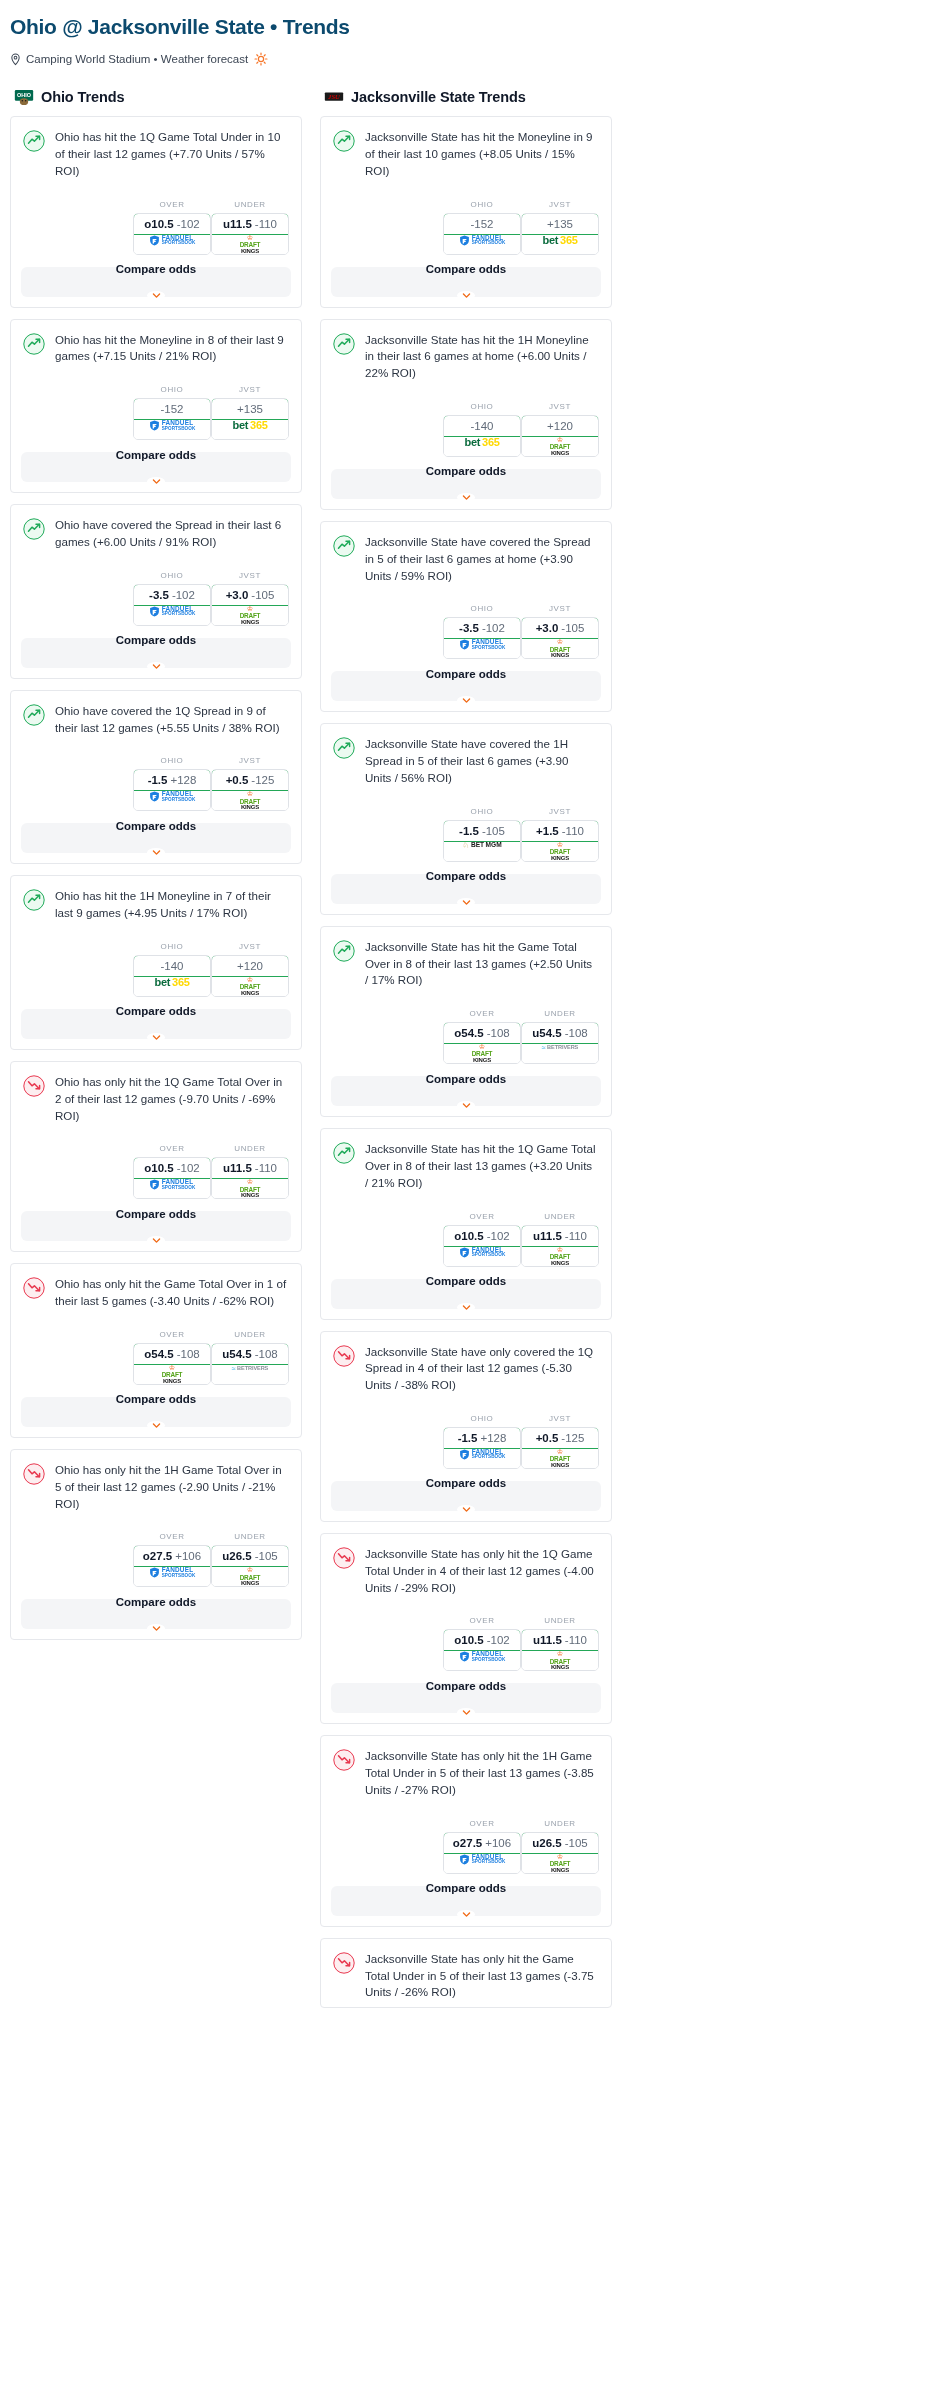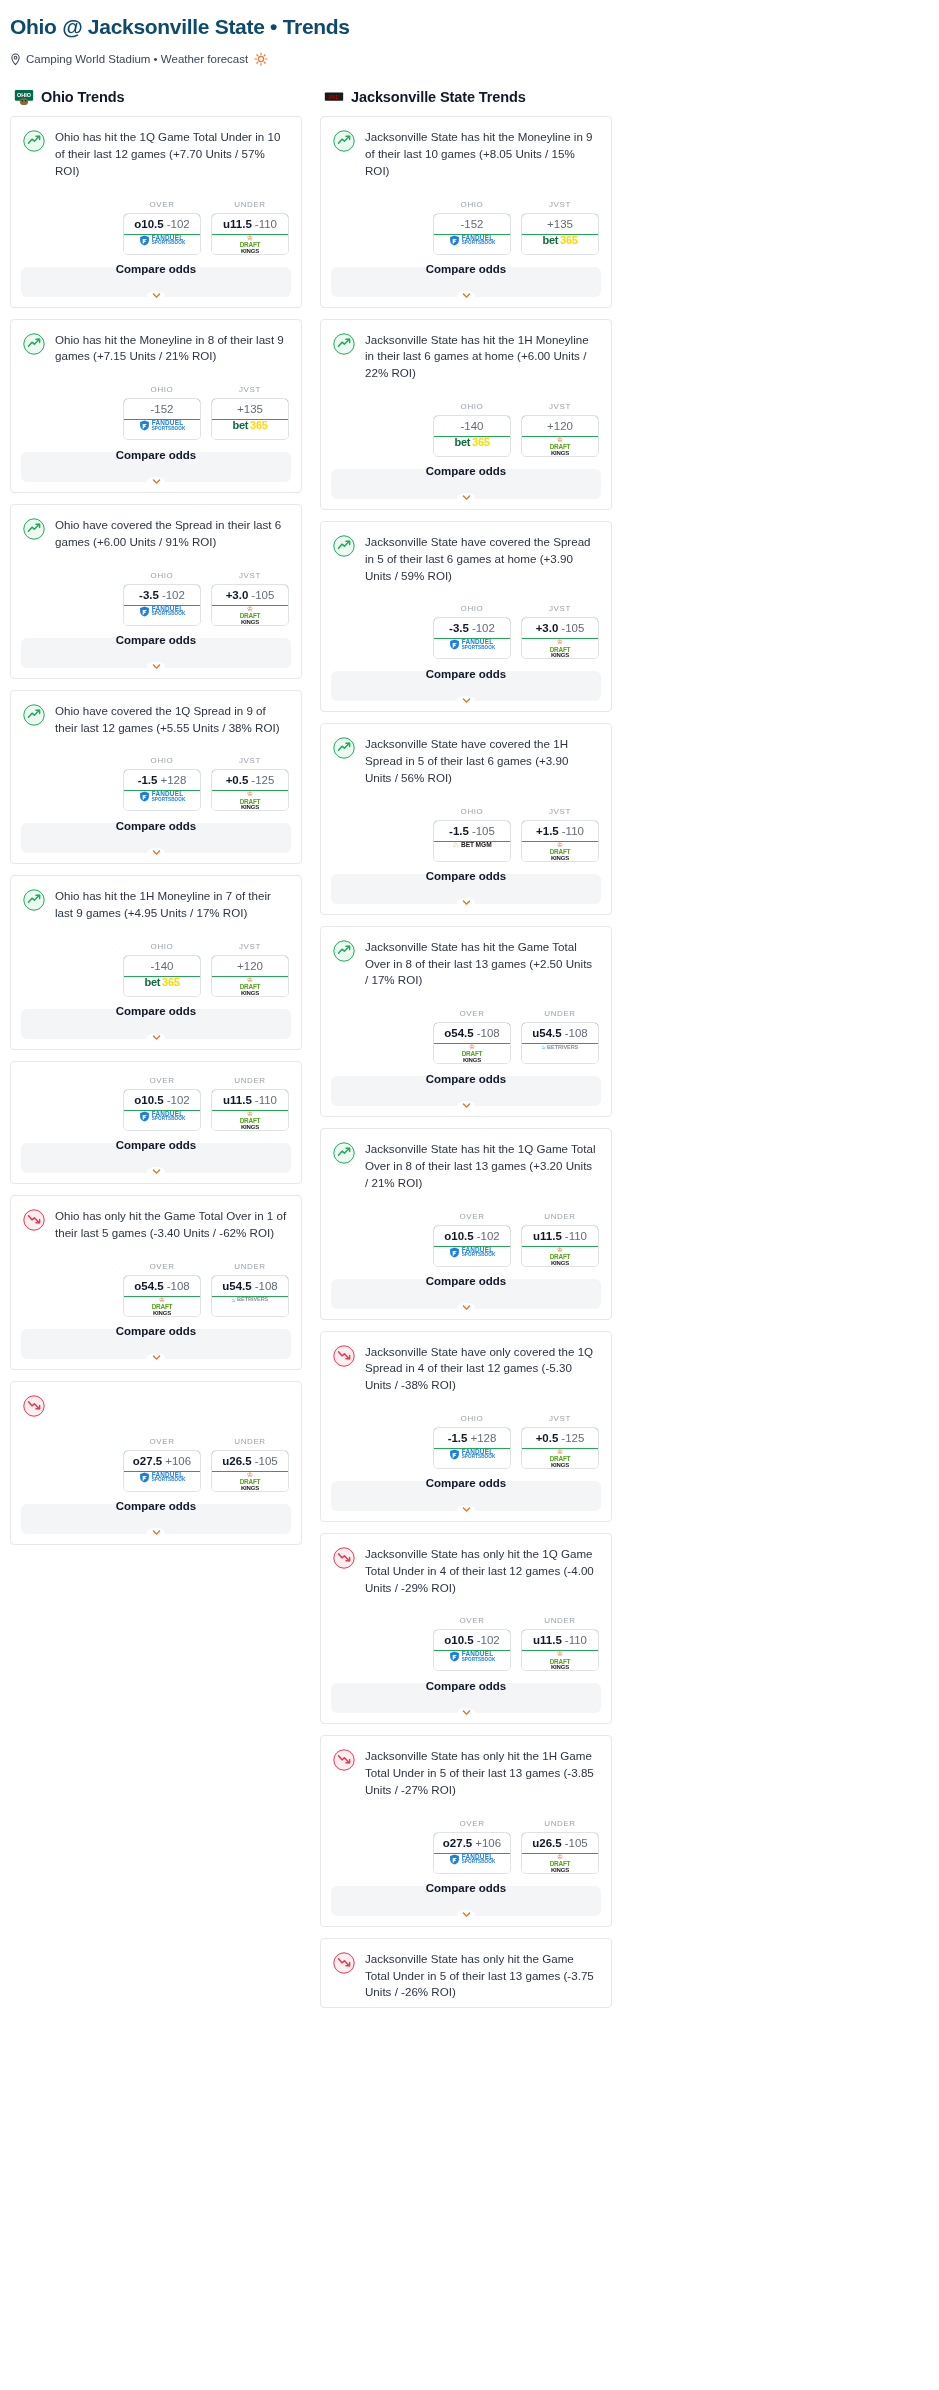--- a/index.html
+++ b/index.html
@@ -68,21 +68,21 @@
     font-size: 11.6px;
     line-height: 1.45;
     color: #2b3442;
     padding-right: 2px;
   }
 
   
   .odds-wrap {
     display: flex;
     justify-content: flex-end;
-    gap: 10px;
+    gap: 0;
     padding: 14px 12px 12px 12px;
   }
   .odds-col { width: 78px; flex: none; text-align: center; }
   .odds-label {
     font-size: 8px;
     letter-spacing: 0.6px;
     color: #9aa2ad;
     font-weight: 400;
     margin-bottom: 4px;
   }
@@ -476,20 +476,30 @@
             <div class="compare">
               <span class="compare-label">Compare odds</span>
               <span class="chev-circle">
                 <svg class="chev" viewBox="0 0 10 10">
                   <path d="M1.6 3.4 L5 6.8 L8.4 3.4" fill="none" stroke="#f06a17" stroke-width="1.5" stroke-linecap="round" stroke-linejoin="round"></path>
                 </svg>
               </span>
             </div>
           </div>
           <div class="card">
+            <div class="card-body">
+              <div class="trend-row">
+                <span class="trend-icon"><svg viewBox="0 0 22 22" width="22" height="22">
+                    <circle cx="11" cy="11" r="10.2" fill="#fdeef0" stroke="#e8384f" stroke-width="1"></circle>
+                    <path d="M5.5 6.8 L9 10.8 L11.4 8.8 L16.2 13.8" fill="none" stroke="#e8384f" stroke-width="1.5" stroke-linecap="round" stroke-linejoin="round"></path>
+                    <path d="M13 13.8 L16.6 13.8 L16.6 10.4" fill="none" stroke="#e8384f" stroke-width="1.5" stroke-linecap="round" stroke-linejoin="round"></path>
+                  </svg></span>
+                <div class="trend-text">Ohio has only hit the 1Q Game Total Over in 2 of their last 12 games (-9.70 Units / -69% ROI)</div>
+              </div>
+            </div>
             <div class="odds-wrap">
               <div class="odds-col">
                 <div class="odds-label">OVER</div>
                 <div class="odds-box">
                   <div class="odds-value">
                     <span class="num">o10.5</span>
                     <span class="price">-102</span>
                   </div>
                   <div class="book">
                     <span class="bk bk-fd">
@@ -585,20 +595,21 @@
             </div>
           </div>
           <div class="card">
             <div class="card-body">
               <div class="trend-row">
                 <span class="trend-icon"><svg viewBox="0 0 22 22" width="22" height="22">
                     <circle cx="11" cy="11" r="10.2" fill="#fdeef0" stroke="#e8384f" stroke-width="1"></circle>
                     <path d="M5.5 6.8 L9 10.8 L11.4 8.8 L16.2 13.8" fill="none" stroke="#e8384f" stroke-width="1.5" stroke-linecap="round" stroke-linejoin="round"></path>
                     <path d="M13 13.8 L16.6 13.8 L16.6 10.4" fill="none" stroke="#e8384f" stroke-width="1.5" stroke-linecap="round" stroke-linejoin="round"></path>
                   </svg></span>
+                <div class="trend-text">Ohio has only hit the 1H Game Total Over in 5 of their last 12 games (-2.90 Units / -21% ROI)</div>
               </div>
             </div>
             <div class="odds-wrap">
               <div class="odds-col">
                 <div class="odds-label">OVER</div>
                 <div class="odds-box">
                   <div class="odds-value">
                     <span class="num">o27.5</span>
                     <span class="price">+106</span>
                   </div>

